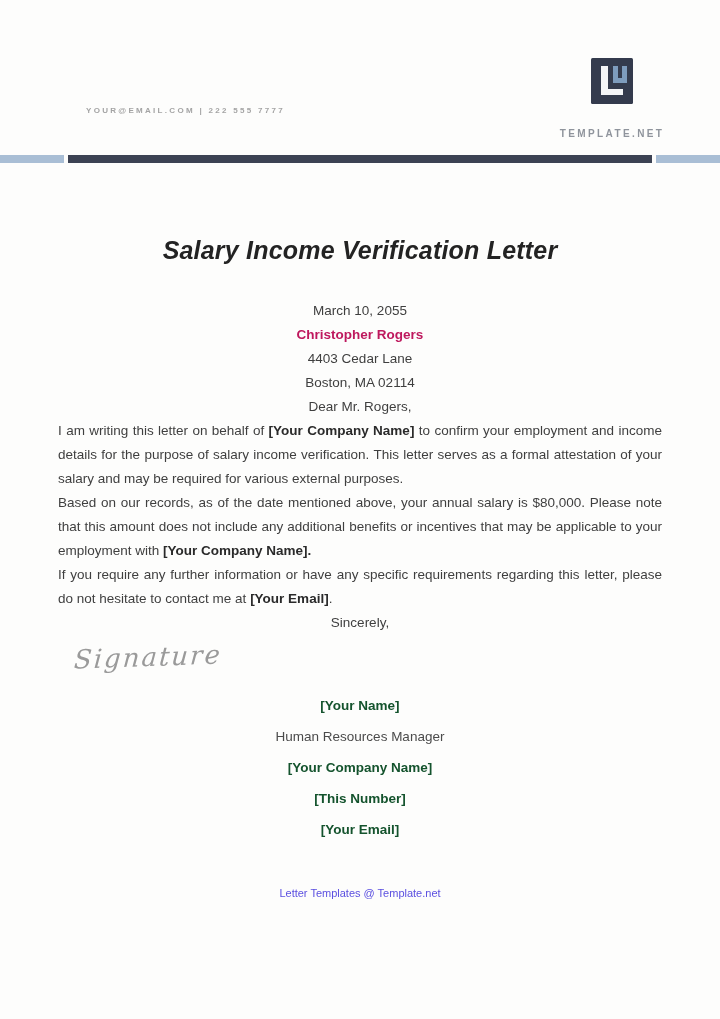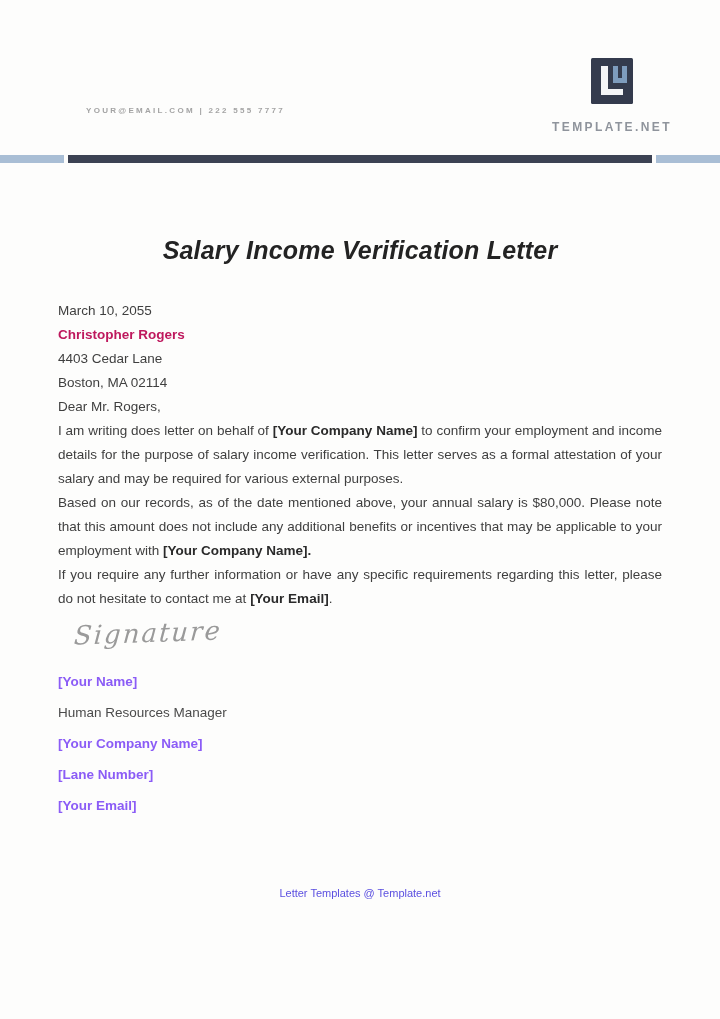--- a/index.html
+++ b/index.html
@@ -29,22 +29,22 @@
     position: absolute;
     right: 52px;
     top: 58px;
     width: 112px;
     display: flex;
     flex-direction: column;
     align-items: center;
   }
   .logo { width: 42px; height: 46px; display: block; }
   .brand-name {
-    margin-top: 16px;
-    font-size: 12px;
+    margin-top: 24px;
+    font-size: 10px;
     font-weight: 600;
     letter-spacing: 2.4px;
     color: #8f949c;
     text-transform: uppercase;
   }
 
   
   .divider {
     position: absolute;
     left: 0;
@@ -74,21 +74,21 @@
   
   .letter {
     position: absolute;
     left: 58px;
     right: 58px;
     top: 299px;
     font-size: 13.5px;
     line-height: 24px;
     color: #3f3f3f;
   }
-  .letter p { margin: 0; }
+  .letter p { margin: 0; text-align: center; }
   .letter .bold-line { font-weight: 700; color: #be185d; }
   .letter .para { text-align: justify; }
   .letter strong { font-weight: 700; color: #2a2a2a; }
 
   .closing { margin-top: 29px; }
 
   .signature-script {
     margin-top: 10px;
     margin-left: 16px;
     width: fit-content;
@@ -98,21 +98,21 @@
     letter-spacing: 2px;
     color: #9a9a9a;
     transform: rotate(-2deg) skewX(-6deg);
   }
 
   .signoff { margin-top: 28px; }
   .signoff .line {
     margin-bottom: 13px;
     line-height: 18px;
     font-weight: 700;
-    color: #8b5cf6;
+    color: #14532d;
   }
   .signoff .role {
     font-weight: 400;
     color: #4b4b4b;
   }
 
   
   .footer {
     position: absolute;
     left: 0;
@@ -152,34 +152,35 @@
 
   <h1 class="title">Salary Income Verification Letter</h1>
 
   <div class="letter">
     <p>March 10, 2055</p>
     <p class="bold-line">Christopher Rogers</p>
     <p>4403 Cedar Lane</p>
     <p>Boston, MA 02114</p>
     <p>Dear Mr. Rogers,</p>
 
-    <p class="para"><span>I am writing does letter on behalf of </span><strong>[Your Company Name]</strong><span> to confirm your employment and income details for the purpose of salary income verification. This letter serves as a formal attestation of your salary and may be required for various external purposes.</span></p>
+    <p class="para"><span>I am writing this letter on behalf of </span><strong>[Your Company Name]</strong><span> to confirm your employment and income details for the purpose of salary income verification. This letter serves as a formal attestation of your salary and may be required for various external purposes.</span></p>
 
     <p class="para"><span>Based on our records, as of the date mentioned above, your annual salary is $80,000. Please note that this amount does not include any additional benefits or incentives that may be applicable to your employment with </span><strong>[Your Company Name].</strong><span></span></p>
 
     <p class="para"><span>If you require any further information or have any specific requirements regarding this letter, please do not hesitate to contact me at </span><strong>[Your Email]</strong><span>.</span></p>
 
+    <p class="closing">Sincerely,</p>
 
     <div class="signature-script">Signature</div>
 
     <div class="signoff">
       <p class="line">[Your Name]</p>
       <p class="line role">Human Resources Manager</p>
       <p class="line">[Your Company Name]</p>
-      <p class="line">[Lane Number]</p>
+      <p class="line">[This Number]</p>
       <p class="line">[Your Email]</p>
     </div>
   </div>
 
   <div class="footer">
     <a href="#" style="color:#5b4fe0">Letter Templates @ Template.net</a>
   </div>
 
 </div>
 

